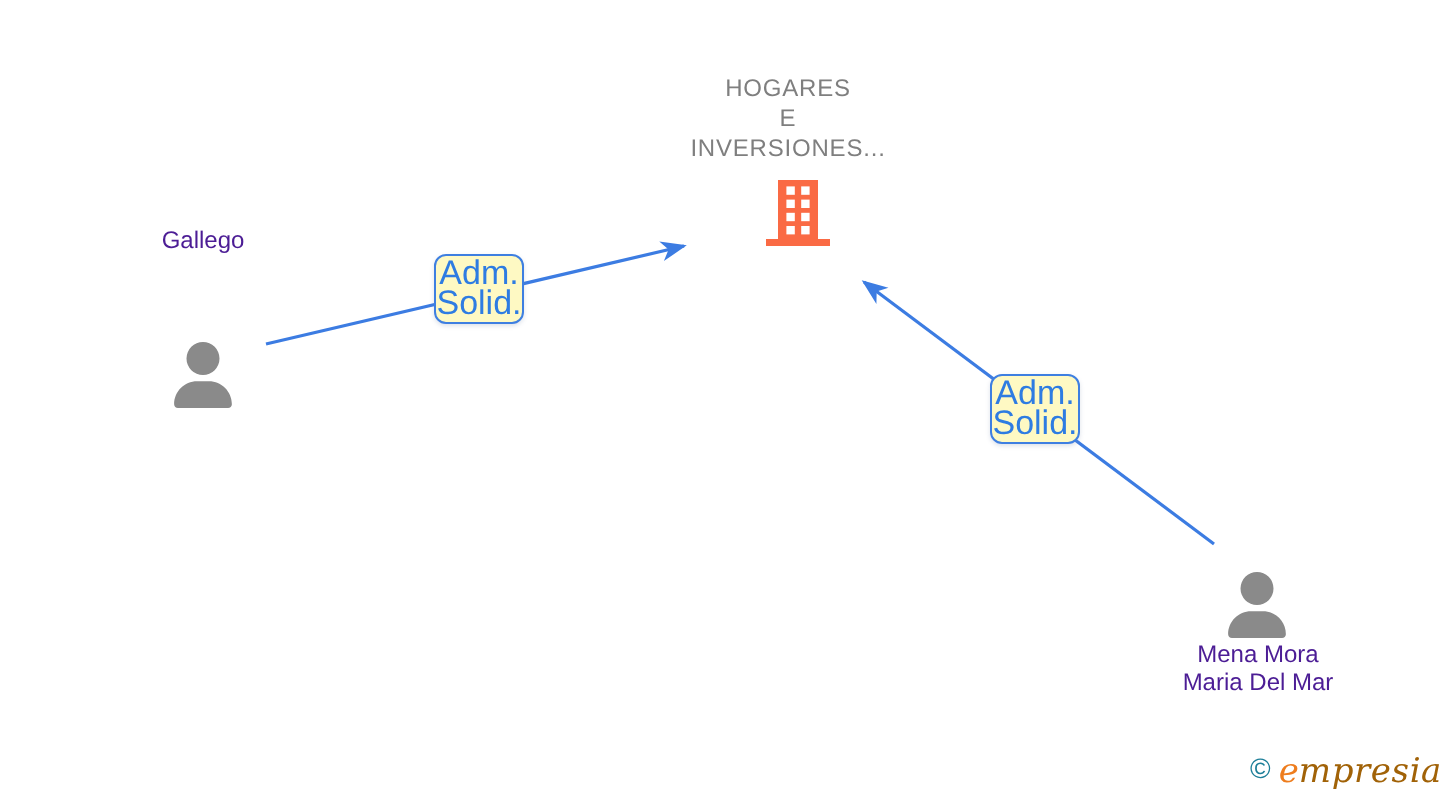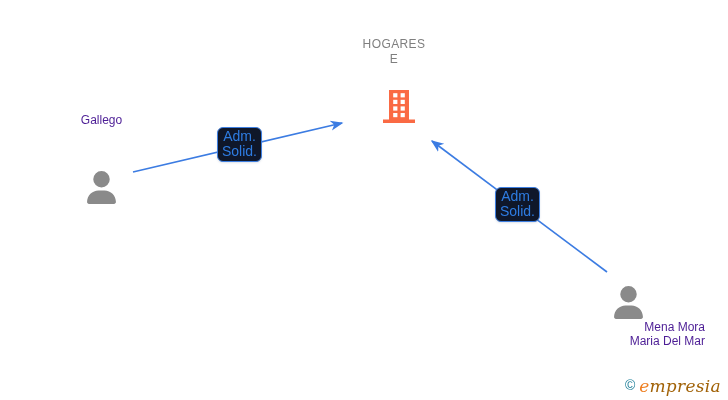--- a/index.html
+++ b/index.html
@@ -33,31 +33,31 @@
     width: 32px; height: 33px;
   }
   .person-name {
     position: absolute;
     text-align: center;
     color: #4c1d95;
     font-size: 12px;
     line-height: 14px;
   }
   .person-name.p1 { left: 24px; top: 113px; width: 155px; }
-  .person-name.p2 { left: 553px; top: 320px; width: 152px; text-align: right; }
+  .person-name.p2 { left: 553px; top: 320px; width: 152px; }
   .person-icon { position: absolute; width: 29px; height: 33px; }
   .person-icon.p1 { left: 87px; top: 171px; }
   .person-icon.p2 { left: 614px; top: 286px; }
   .edge-label {
     position: absolute;
-    background: #0f172a;
+    background: #fef9c3;
     border: 1px solid #3e7fe1;
     border-radius: 6px;
     color: #2e7ce2;
-    font-size: 14px;
+    font-size: 17px;
     line-height: 15px;
     text-align: center;
     box-shadow: 0 1px 2px rgba(120,140,170,0.25);
     box-sizing: border-box;
     padding-top: 1px;
   }
   .edge-label.l1 { left: 217px; top: 127px; width: 45px; height: 35px; }
   .edge-label.l2 { left: 495px; top: 187px; width: 45px; height: 35px; }
   .watermark {
     position: absolute;
@@ -91,20 +91,21 @@
         <path d="M0,0.5 L9,4 L0,7.5 L2.5,4 Z" fill="#3c7ce2"></path>
       </marker>
     </defs>
     <line x1="133" y1="172" x2="342" y2="123" stroke="#3c7ce2" stroke-width="1.6" marker-end="url(#arrow)"></line>
     <line x1="607" y1="272" x2="432" y2="141" stroke="#3c7ce2" stroke-width="1.6" marker-end="url(#arrow)"></line>
   </svg>
 
   <div class="company-name">
     <div>HOGARES</div>
     <div>E</div>
+    <div>INVERSIONES...</div>
   </div>
   <svg class="company-icon" viewBox="0 0 32 33">
     <rect x="0" y="29.5" width="32" height="3.5" fill="#fa6a44"></rect>
     <rect x="6" y="0" width="20" height="31" fill="#fa6a44"></rect>
     <rect x="10.2" y="3.2" width="4.2" height="4.2" fill="#ffffff"></rect>
     <rect x="17.6" y="3.2" width="4.2" height="4.2" fill="#ffffff"></rect>
     <rect x="10.2" y="9.8" width="4.2" height="4.2" fill="#ffffff"></rect>
     <rect x="17.6" y="9.8" width="4.2" height="4.2" fill="#ffffff"></rect>
     <rect x="10.2" y="16.4" width="4.2" height="4.2" fill="#ffffff"></rect>
     <rect x="17.6" y="16.4" width="4.2" height="4.2" fill="#ffffff"></rect>

